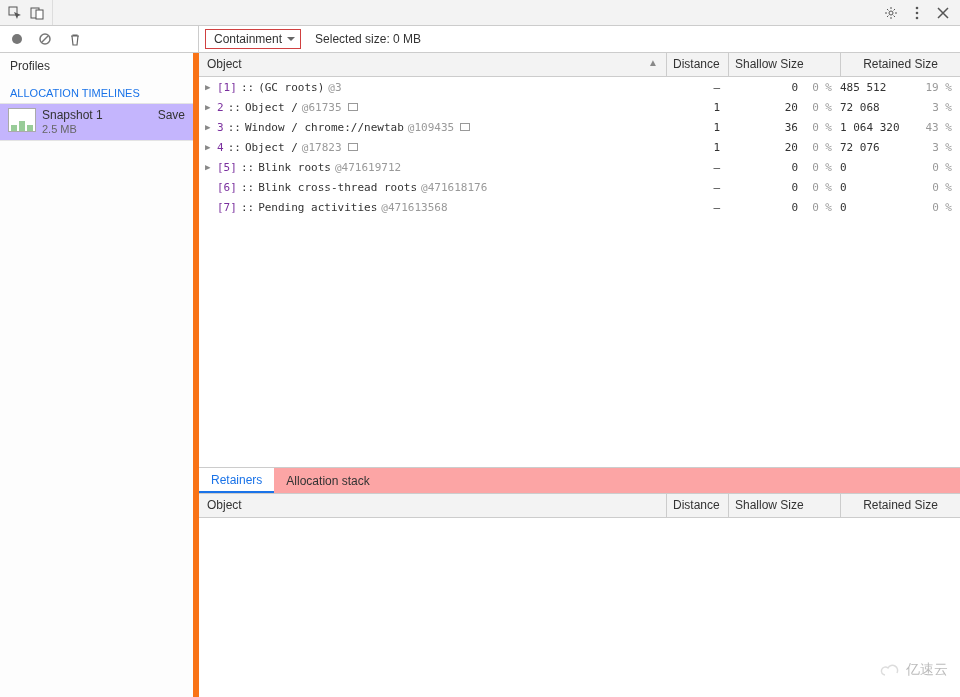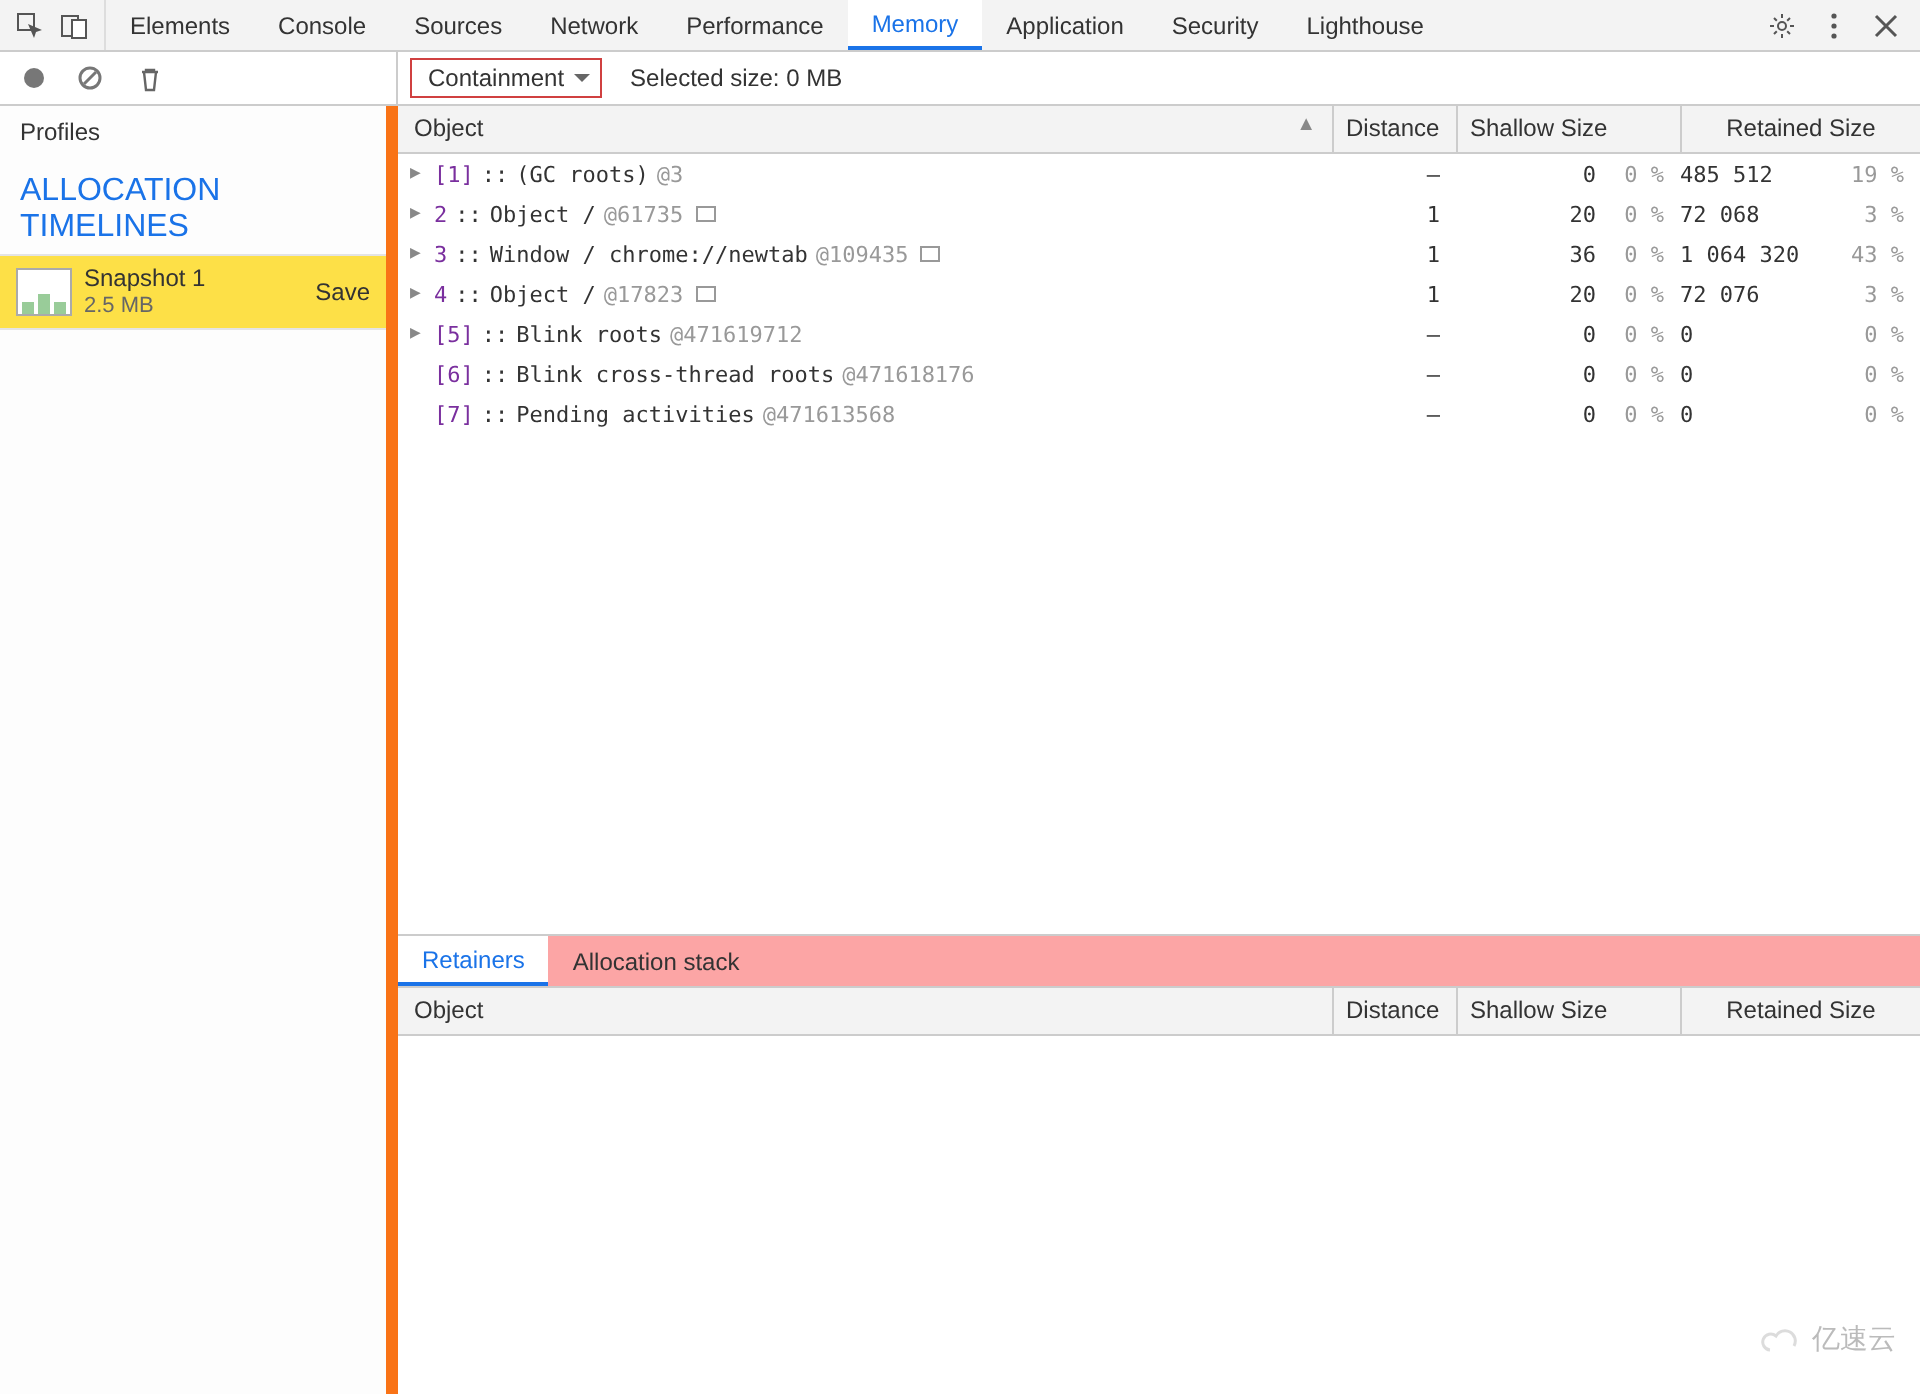--- a/index.html
+++ b/index.html
@@ -58,24 +58,24 @@
 
   
   .body {
     display:flex; height: calc(697px - 26px - 27px);
   }
   .sidebar {
     width: 199px; border-right:6px solid #f97316;
     background:#fdfdfd;
   }
   .sb-sec { padding: 6px 10px; color:#333; }
-  .sb-heading { color:#1a73e8; font-size:16px; padding:8px 10px 4px;}
+  .sb-heading { color:#1a73e8; font-size:11px; padding:8px 10px 4px;}
   .snapshot {
-    display:flex; align-items:center; gap:6px; padding:4px 8px;
-    background:#fde047; border-top:1px solid #e4e4e4; border-bottom:1px solid #e4e4e4;
+    display:flex; gap:6px; padding:4px 8px;
+    background:#c4b5fd; border-top:1px solid #e4e4e4; border-bottom:1px solid #e4e4e4;
   }
   .snap-icon {
     width:28px; height:24px; background:#fff; border:1px solid #aaa;
     display:flex; align-items:flex-end; justify-content:center;
     font-size:8px; color:#888;
   }
   .snap-icon span{ border-bottom:6px solid #9c9; width:6px; margin:0 1px;}
   .snap-text { display:flex; flex-direction:column; line-height:14px;}
   .snap-text .sub { color:#666; font-size:11px;}
   .snap-save { margin-left:auto; color:#333; cursor:pointer;}
@@ -138,31 +138,20 @@
           <path d="M6 6 L13 9 L10 10 L9 13 Z" fill="#555"></path>
         </svg>
     </span>
     <span class="tt-icon">
       <svg width="14" height="14" viewBox="0 0 14 14">
           <rect x="1" y="2" width="8" height="10" fill="none" stroke="#555"></rect>
           <rect x="6" y="4" width="7" height="9" fill="#fff" stroke="#555"></rect>
         </svg>
     </span>
   </div>
-  <div class="tt-tabs" id="top-tabs">
-      <div class="tt-tab">Elements</div>
-      <div class="tt-tab">Console</div>
-      <div class="tt-tab">Sources</div>
-      <div class="tt-tab">Network</div>
-      <div class="tt-tab">Performance</div>
-      <div class="tt-tab active">Memory</div>
-      <div class="tt-tab">Application</div>
-      <div class="tt-tab">Security</div>
-      <div class="tt-tab">Lighthouse</div>
-    </div>
   <div class="tt-right">
     <span class="tt-icon">
       <svg width="14" height="14" viewBox="0 0 14 14">
           <circle cx="7" cy="7" r="2" fill="none" stroke="#555"></circle>
           <path d="M7 1v2M7 11v2M1 7h2M11 7h2M3 3l1.4 1.4M9.6 9.6L11 11M11 3l-1.4 1.4M4.4 9.6L3 11" stroke="#555"></path>
         </svg>
     </span>
     <span class="tt-icon">
       <svg width="4" height="14" viewBox="0 0 4 14">
           <circle cx="2" cy="2" r="1.3" fill="#555"></circle>

